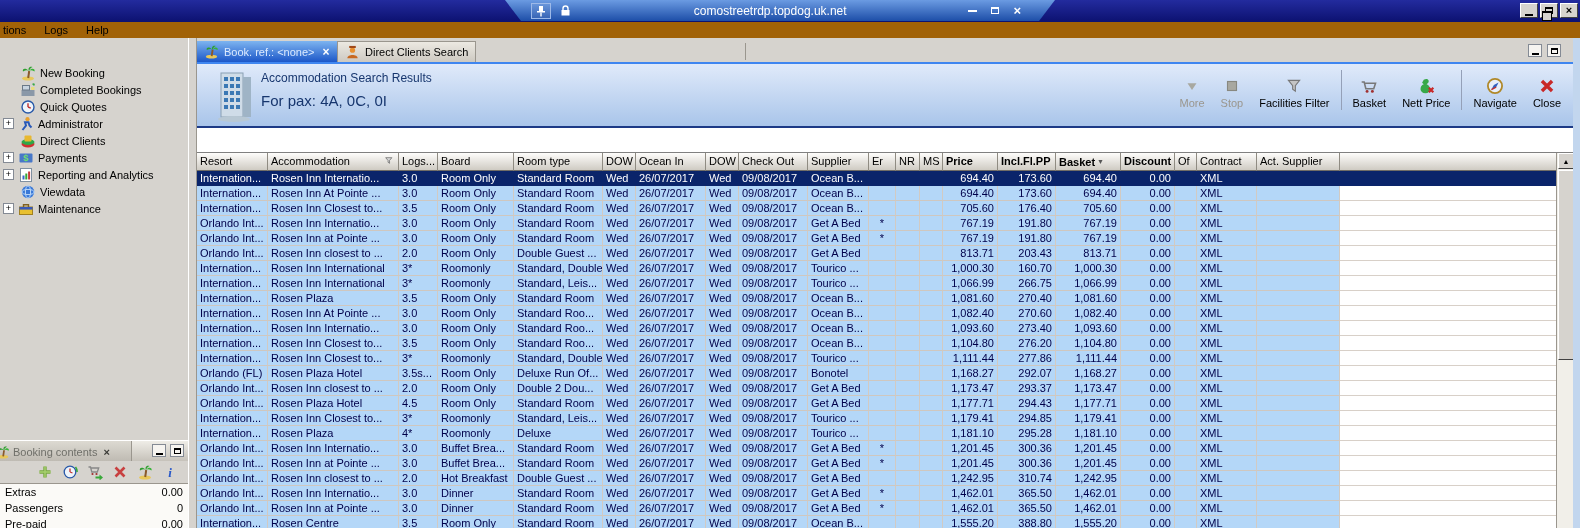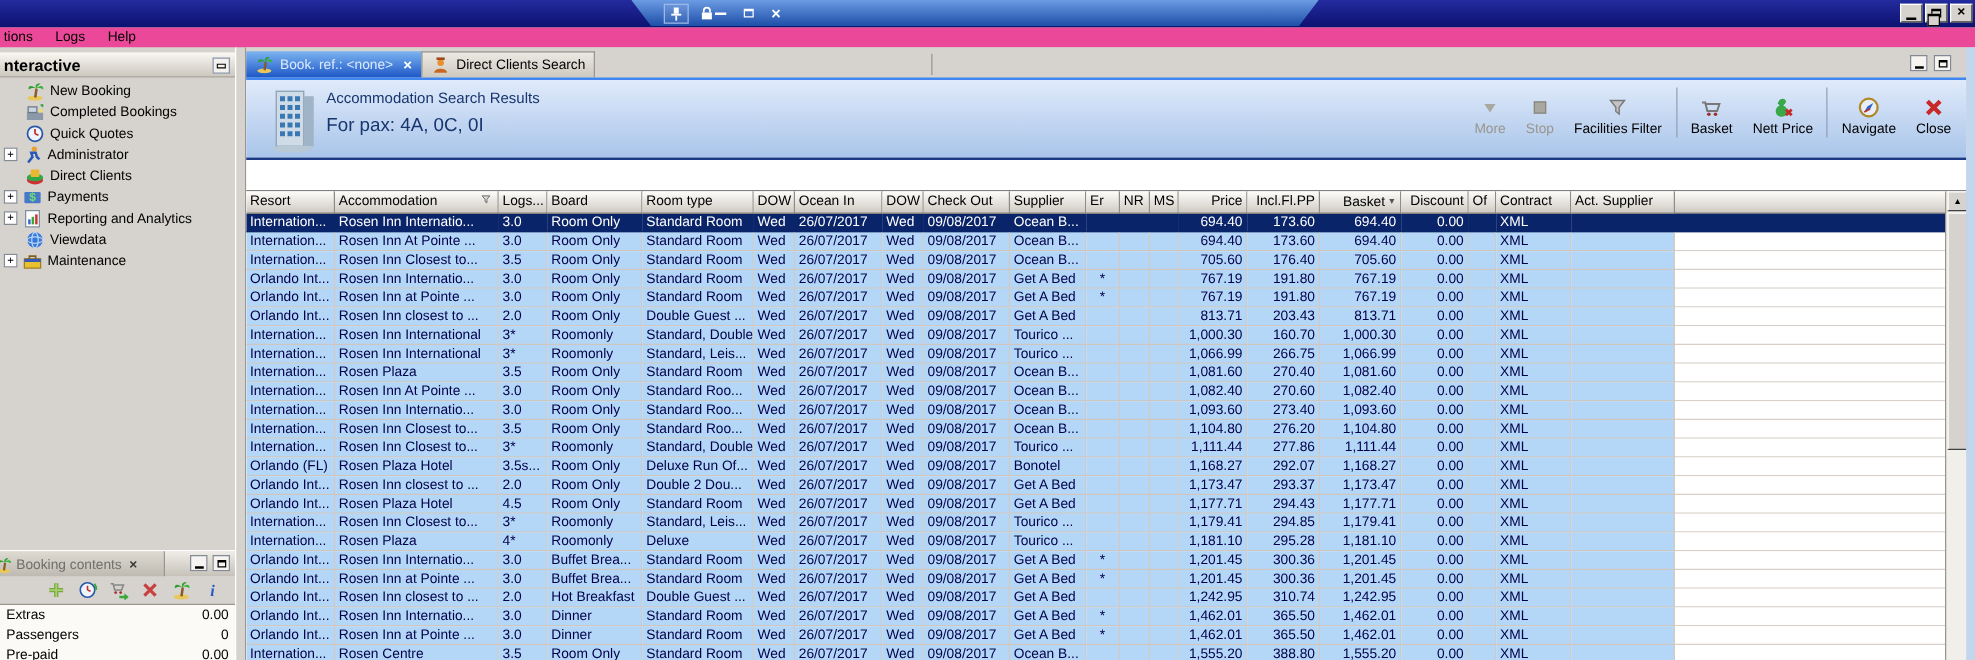--- a/index.html
+++ b/index.html
@@ -28,21 +28,21 @@
   .rdp-pin { margin-left:26px; width:20px; height:16px; border:1px solid #9db9e8; background:rgba(255,255,255,.08);
     display:flex; align-items:center; justify-content:center; }
   .rdp-lock { margin-left:8px; display:flex; align-items:center; }
   .rdp-host { flex:1; text-align:center; font-size:12px; }
   .rdp-ctl { display:flex; gap:14px; margin-right:34px; align-items:center; }
   .rg-min { width:9px; height:2px; background:#fff; }
   .rg-restore { width:8px; height:7px; border:1px solid #fff; border-top-width:2px; }
   .rg-close { color:#fff; font-size:13px; font-weight:bold; line-height:1; }
 
   
-  .menubar { position:absolute; left:0; top:22px; width:1580px; height:16px; background:#ec4899;
+  .menubar { position:absolute; left:0; top:22px; width:1580px; height:16px; background:#a16207;
     display:flex; align-items:center; }
   .menu-item { padding:0 9px; height:16px; line-height:16px; }
   .menu-item:first-child { padding-left:3px; }
 
   
   .sidebar { position:absolute; left:0; top:38px; width:188px; height:490px; background:#d6d3ce; }
   .side-header { position:absolute; left:0; top:4px; width:188px; height:20px;
     background:linear-gradient(#f7f5ef,#ccc8c0); border-top:1px solid #fff; border-bottom:1px solid #a8a49c;
     font-weight:bold; font-size:13px; line-height:19px; padding-left:3px; }
   .side-collapse { position:absolute; right:4px; top:3px; width:14px; height:13px; background:#f4f2ee;
@@ -110,21 +110,21 @@
   .results-bar { position:absolute; left:0; top:64px; width:1376px; height:24px;
     background:linear-gradient(#ffffff,#d4d0c8); border-bottom:1px solid #9a968e;
     font-weight:bold; line-height:23px; padding-left:6px; }
 
   
   .grid { position:absolute; left:0; top:88px; width:1376px; height:376px; background:#fff; overflow:hidden;
     border-top:1px solid #808080; }
   .grid-header { display:flex; height:18px; width:1359px; }
   .hcell { background:linear-gradient(#fefdfb,#cfcbc3); border-right:1px solid #8f8b82; border-bottom:1px solid #716d66;
     padding:0 3px; line-height:17px; white-space:nowrap; overflow:hidden; flex:none; position:relative; }
-  .hcell.right { text-align:right; }
+  .hcell.right { text-align:left;font-weight:bold; }
   .hfill { flex:1; background:linear-gradient(#fefdfb,#cfcbc3); border-bottom:1px solid #716d66; }
   .h-funnel { position:absolute; right:2px; top:3px; }
   .sort-glyph { font-size:7px; color:#555; margin-left:2px; vertical-align:2px; }
   .grid-body { width:1359px; }
   .grow { display:flex; height:15px; }
   .cell { background:#b4d7f8; border-right:1px solid #d2cac2; border-bottom:1px solid #cfc7bf;
     padding:0 3px; line-height:14px; white-space:nowrap; overflow:hidden; flex:none; color:#00004a; }
   .cell.right { text-align:right; }
   .cell.center { text-align:center; }
   .cfill { flex:1; background:#fff; border-bottom:1px solid #d8d0c8; }
@@ -153,20 +153,21 @@
             <rect x="2" y="6" width="8" height="1.5" fill="#fff"></rect>
             <rect x="5.3" y="7.5" width="1.4" height="4" fill="#fff"></rect>
           </svg>
       </span>
       <span class="rdp-lock">
         <svg width="13" height="13" viewBox="0 0 13 13">
             <rect x="2.5" y="6" width="8" height="5.5" fill="#fff"></rect>
             <path d="M4 6 V4.5 a2.5 2.5 0 0 1 5 0 V6" fill="none" stroke="#fff" stroke-width="1.4"></path>
           </svg>
       </span>
+      <span class="rdp-host">comostreetrdp.topdog.uk.net</span>
       <span class="rdp-ctl">
         <span class="rg-min"></span>
         <span class="rg-restore"></span>
         <span class="rg-close">×</span>
       </span>
     </div>
     <div class="win-btns">
       <span class="wbtn">
           <span class="g-min"></span>
         </span>
@@ -177,24 +178,20 @@
     </div>
   </div>
 
   <div class="menubar">
       <span class="menu-item">tions</span>
       <span class="menu-item">Logs</span>
       <span class="menu-item">Help</span>
     </div>
 
   <div class="sidebar">
-    <div class="side-header">
-      <span>nteractive</span>
-      <span class="side-collapse">▭</span>
-    </div>
     <div class="tree">
         <div class="tree-item">
           <span class="exp-spacer"></span>
           <span class="tree-icon"><svg width="16" height="16" viewBox="0 0 16 16">
               <ellipse cx="8" cy="13.5" rx="6" ry="2" fill="#e8c85a"></ellipse>
               <path d="M8.2 13 L9.2 6" stroke="#8a5a2a" stroke-width="2" fill="none"></path>
               <path d="M9 6 C5 2,2 4,3 6.5 C5.5 5,8 5,9 6 Z" fill="#2e9e2e"></path>
               <path d="M9 6 C12 2,15.5 4,14.5 6.5 C12 5,10 5,9 6 Z" fill="#37b437"></path>
               <path d="M9 6 C7.5 3,10 1,12.5 2 C10.5 3,9.5 4.5,9 6 Z" fill="#2e9e2e"></path>
             </svg></span>

